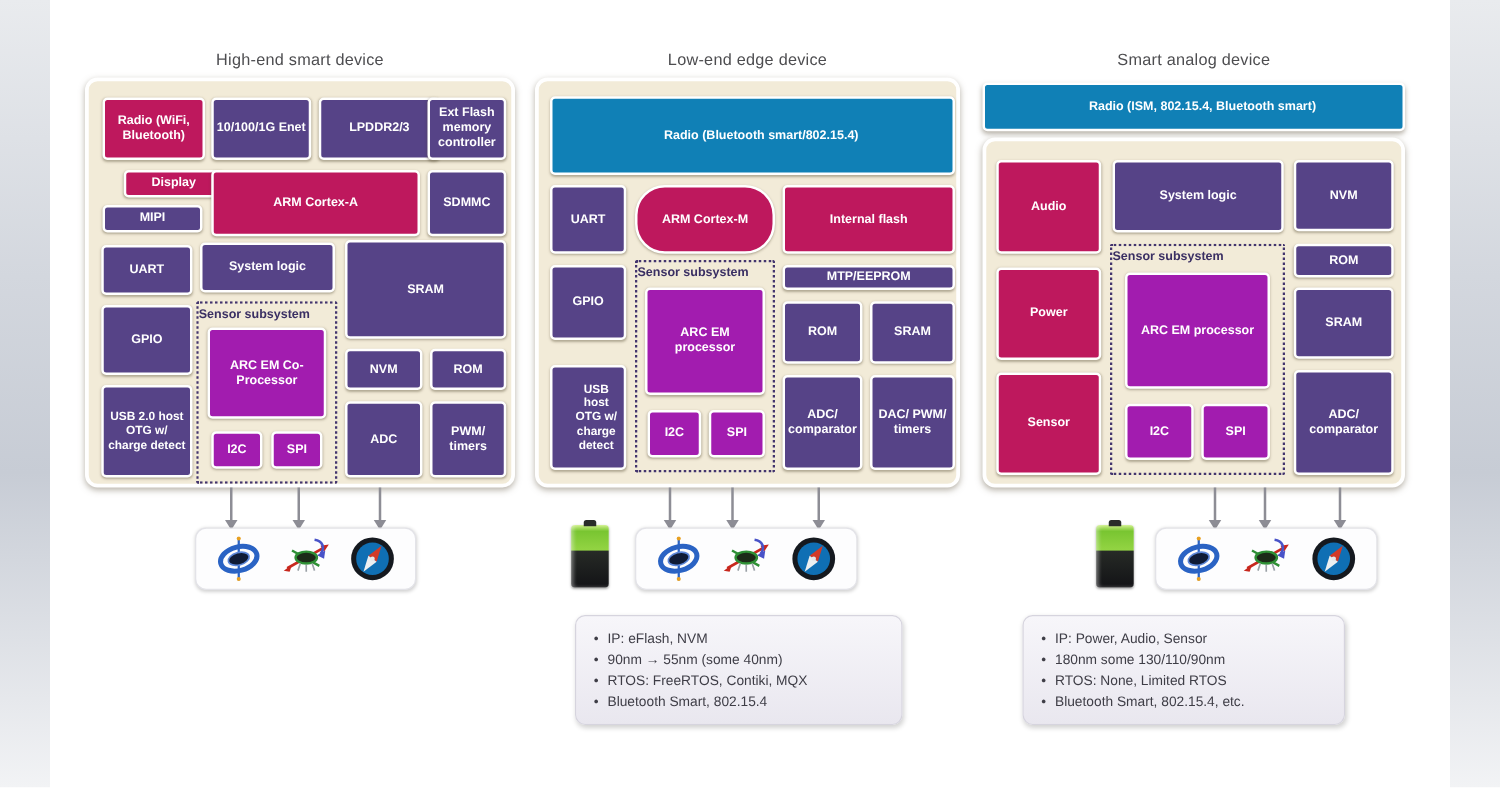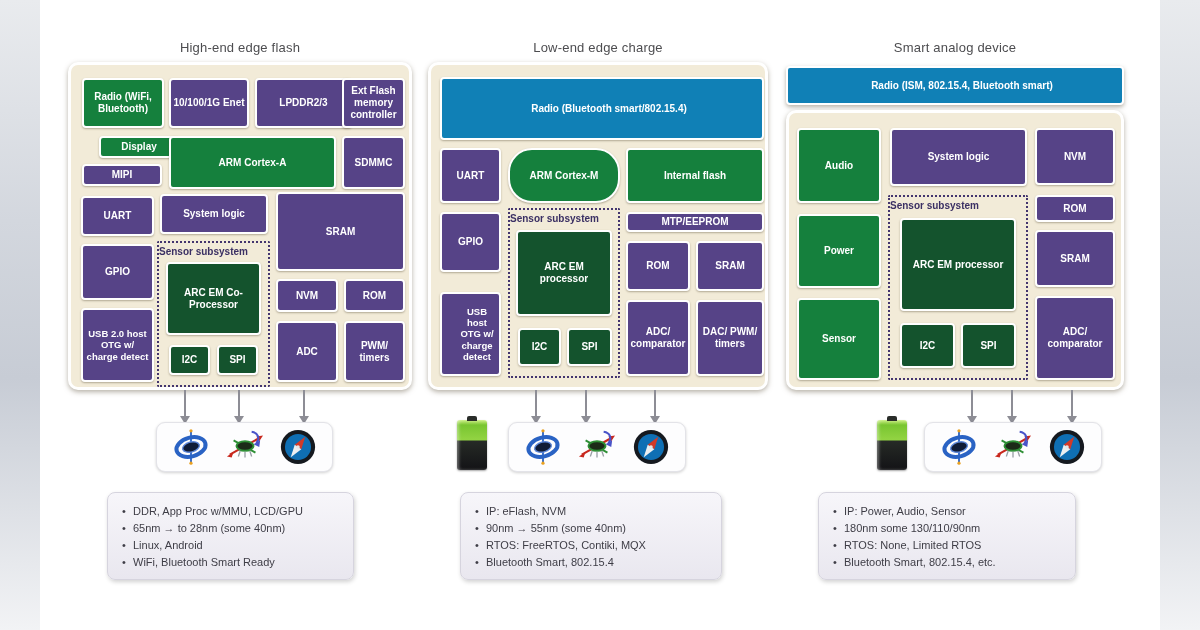--- a/index.html
+++ b/index.html
@@ -10,24 +10,24 @@
     background:linear-gradient(180deg,#e9ebee 0%,#d3d7de 35%,#c7ccd5 60%,#f2f3f5 100%); }
 
   .dev-title { position:absolute; text-align:center; font-size:13px; color:#4d4d50; letter-spacing:.2px; }
 
   .panel { position:absolute; background:#f2ebd8; border:3px solid #ffffff; border-radius:10px;
     box-shadow:0 2px 5px rgba(110,100,80,.5); box-sizing:border-box; }
 
   .blk { position:absolute; display:flex; align-items:center; justify-content:center; text-align:center;
     color:#fff; font-weight:bold; font-size:10px; line-height:1.18; border:2px solid #fff; border-radius:4px;
     box-shadow:0 1px 2px rgba(80,70,45,.4); box-sizing:border-box; padding:1px 2px; }
-  .blue   { background:#15803d; }
+  .blue   { background:#be185d; }
   .radioblue { background:#1080b6;padding-left:16px; }
   .purple { background:#564387; }
-  .gray   { background:#14532d; }
+  .gray   { background:#a21caf; }
 
   .sensorbox { position:absolute; border:2px dotted #43356e; border-radius:2px; box-sizing:border-box; }
   .sensorbox .sb-label { position:absolute; top:3px; left:0; right:0; text-align:left;
     font-size:10px; font-weight:bold; color:#3a2f63; }
 
   .arrow { position:absolute; width:2px; background:#8d8d95; }
   .arrow::after { content:''; position:absolute; bottom:-8px; left:-4px;
     border:5px solid transparent; border-top:8px solid #8d8d95; border-bottom:0; }
 
   .icon-tray { position:absolute; height:50px; background:#fdfdfe; border:1px solid #e3e3e8;
@@ -47,21 +47,21 @@
   .notes li { font-size:11px; color:#3e3d46; line-height:1.55; padding-left:11px; position:relative; }
   .notes li::before { content:'•'; position:absolute; left:0; color:#3e3d46; }
 </style>
 </head>
 <body>
 
 <div id="stage">
   <div class="side-strip" style="left:0;"></div>
   <div class="side-strip" style="left:1160px;"></div>
 
-  <div class="dev-title" style="left:68px;top:40px;width:344px;">High-end edge flash</div>
+  <div class="dev-title" style="left:68px;top:40px;width:344px;">High-end smart device</div>
 
   <div class="panel" style="left:68px;top:62px;width:344px;height:328px;">
     <div class="blk blue" style="left:11px;top:13px;width:82px;height:50px;">Radio (WiFi, Bluetooth)</div>
     <div class="blk purple" style="left:98px;top:13px;width:80px;height:50px;">10/100/1G Enet</div>
     <div class="blk purple" style="left:184px;top:13px;width:97px;height:50px;">LPDDR2/3</div>
     <div class="blk purple" style="left:271px;top:13px;width:63px;height:50px;">Ext Flash memory controller</div>
 
     <div class="blk blue" style="left:28px;top:71px;width:80px;height:22px;">Display</div>
     <div class="blk purple" style="left:11px;top:99px;width:80px;height:22px;">MIPI</div>
     <div class="blk blue" style="left:98px;top:71px;width:167px;height:53px;">ARM Cortex-A</div>
@@ -113,30 +113,22 @@
       <circle cx="20" cy="20" r="19" fill="#15191f"></circle>
       <circle cx="20" cy="20" r="14.5" fill="#0f6fb4"></circle>
       <g transform="rotate(35 20 20)">
         <polygon points="20,6 24.5,20 15.5,20" fill="#d23a28"></polygon>
         <polygon points="20,34 24.5,20 15.5,20" fill="#eceff1"></polygon>
       </g>
       <circle cx="20" cy="20" r="2" fill="#e6e8ea"></circle>
     </svg>
   </div>
 
-  <div class="notes" style="left:107px;top:492px;width:247px;height:88px;">
-    <ul>
-      <li>DDR, App Proc w/MMU, LCD/GPU</li>
-      <li>65nm → to 28nm (some 40nm)</li>
-      <li>Linux, Android</li>
-      <li>WiFi, Bluetooth Smart Ready</li>
-    </ul>
-  </div>
-
-  <div class="dev-title" style="left:428px;top:40px;width:340px;">Low-end edge charge</div>
+
+  <div class="dev-title" style="left:428px;top:40px;width:340px;">Low-end edge device</div>
 
   <div class="panel" style="left:428px;top:62px;width:340px;height:328px;">
     <div class="blk radioblue" style="left:9px;top:12px;width:324px;height:63px;">Radio (Bluetooth smart/802.15.4)</div>
 
     <div class="blk purple" style="left:9px;top:83px;width:61px;height:55px;">UART</div>
     <div class="blk blue" style="left:77px;top:83px;width:112px;height:55px;border-radius:24px;">ARM Cortex-M</div>
     <div class="blk blue" style="left:195px;top:83px;width:138px;height:55px;">Internal flash</div>
 
     <div class="blk purple" style="left:9px;top:147px;width:61px;height:60px;">GPIO</div>
     <div class="blk purple" style="left:9px;top:227px;width:61px;height:84px;font-size:9.5px;padding-left:15px;">USB host OTG w/ charge detect</div>

